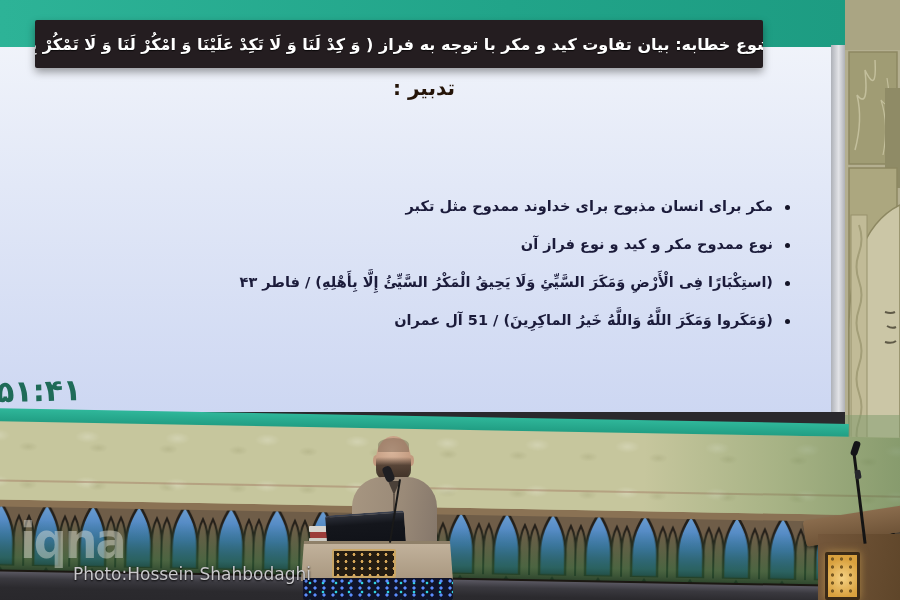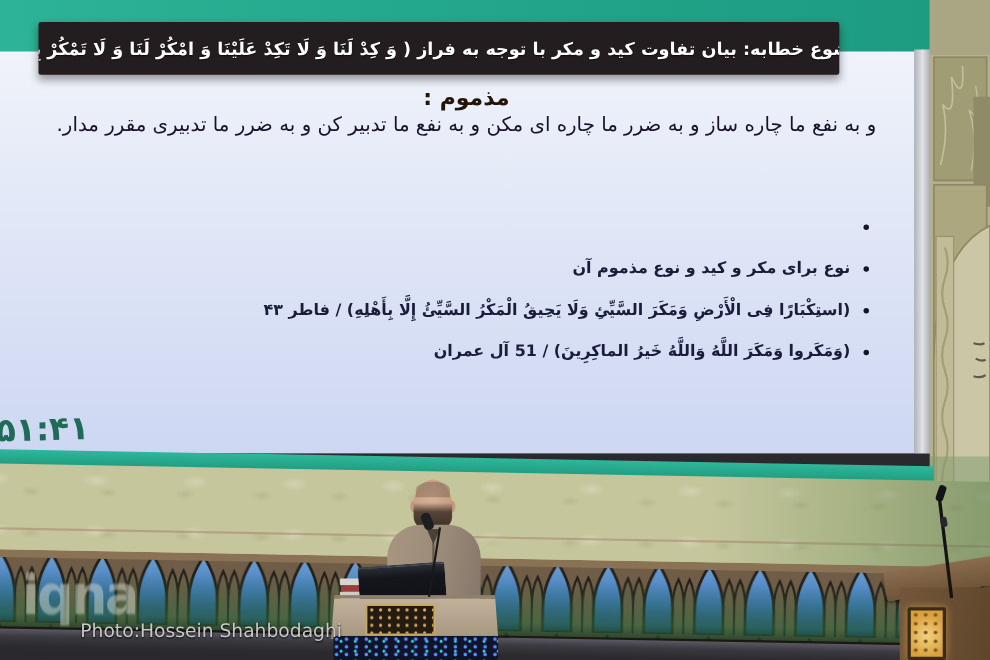--- a/index.html
+++ b/index.html
@@ -202,25 +202,24 @@
 <body>
 
 <div class="scene">
 
   <div class="screen">
     <div class="teal-band"></div>
     <div class="slide">
       <div class="header-bar">
         <span>موضوع خطابه: بیان تفاوت کید و مکر با توجه به فراز ( وَ کِدْ لَنَا وَ لَا تَکِدْ عَلَیْنَا وَ امْکُرْ لَنَا وَ لَا تَمْکُرْ بِنَا )</span>
       </div>
-      <div class="trans-head">مذموم :</div>
-      <div class="trans-body">و به نفع ما چاره ساز و به ضرر ما چاره ای مکن و به نفع ما تدبیر کن و به ضرر ما تدبیری مقرر مدار.</div>
+      <div class="trans-head">تدبیر :</div>
       <ul class="bullets">
-        <li><span class="dot"></span></li>
-        <li><span class="dot"></span><span>نوع برای مکر و کید و نوع مذموم آن</span></li>
+        <li><span class="dot"></span><span>مکر برای انسان مذبوح برای خداوند ممدوح مثل تکبر</span></li>
+        <li><span class="dot"></span><span>نوع ممدوح مکر و کید و نوع فراز آن</span></li>
         <li><span class="dot"></span><span>(استِکْبَارًا فِی الْأَرْضِ وَمَکَرَ السَّیِّئِ وَلَا یَحِیقُ الْمَکْرُ السَّیِّئُ إِلَّا بِأَهْلِهِ) / فاطر ۴۳</span></li>
         <li><span class="dot"></span><span>(وَمَکَروا وَمَکَرَ اللَّهُ وَاللَّهُ خَیرُ الماکِرِینَ) / 51 آل عمران</span></li>
       </ul>
       <div class="timer">۵۱:۴۱</div>
     </div>
     <div class="screen-bezel-right"></div>
   </div>
 
   <div class="mihrab">
     <svg width="55" height="470" viewBox="0 0 55 470">

